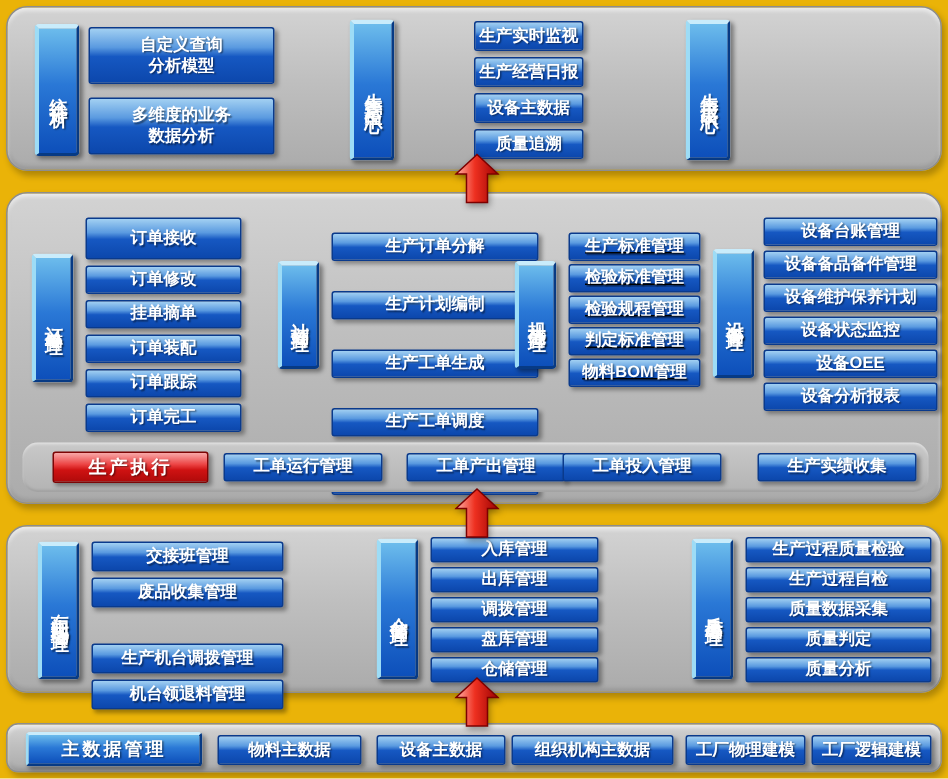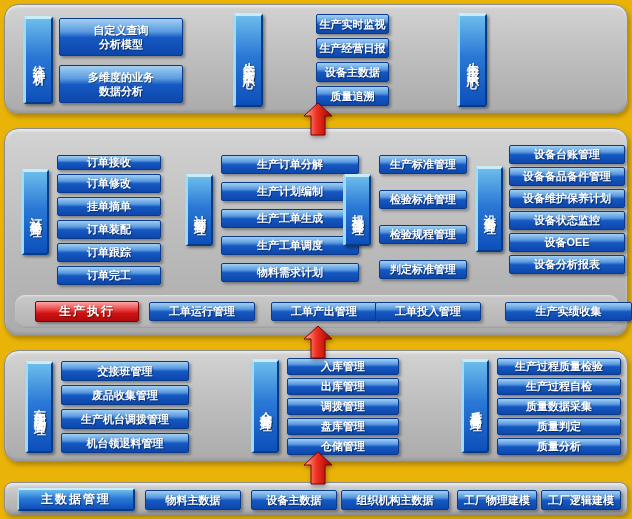--- a/index.html
+++ b/index.html
@@ -89,71 +89,71 @@
       <div class="bar" style="height:20px;">质量追溯</div>
     </div>
 
     <div class="vlabel" style="left:452px;top:8px;width:30px;height:94px;">生产报表中心</div>
   </div>
 
   <div class="panel" style="left:4px;top:128px;width:624px;height:208px;">
 
     <div class="vlabel" style="left:16px;top:40px;width:28px;height:86px;">订单管理</div>
     <div class="col" style="left:52px;top:16px;width:104px;gap:4px;">
-      <div class="bar" style="height:15px;margin-top:10px;">订单接收</div>
+      <div class="bar" style="height:28px;">订单接收</div>
       <div class="bar" style="height:19px;">订单修改</div>
       <div class="bar" style="height:19px;">挂单摘单</div>
       <div class="bar" style="height:19px;">订单装配</div>
       <div class="bar" style="height:19px;">订单跟踪</div>
       <div class="bar" style="height:19px;">订单完工</div>
     </div>
 
     <div class="vlabel" style="left:180px;top:45px;width:28px;height:72px;">计划管理</div>
-    <div class="col" style="left:216px;top:26px;width:138px;gap:8px;">
+    <div class="col" style="left:216px;top:26px;width:138px;gap:20px;">
       <div class="bar" style="height:19px;">生产订单分解</div>
       <div class="bar" style="height:19px;">生产计划编制</div>
       <div class="bar" style="height:19px;">生产工单生成</div>
       <div class="bar" style="height:19px;">生产工单调度</div>
       <div class="bar" style="height:19px;">物料需求计划</div>
     </div>
 
     <div class="vlabel" style="left:338px;top:45px;width:28px;height:72px;">规范管理</div>
-    <div class="col" style="left:374px;top:26px;width:88px;gap:16px;">
+    <div class="col" style="left:374px;top:26px;width:88px;gap:2px;text-decoration:underline;">
       <div class="bar" style="height:19px;">生产标准管理</div>
       <div class="bar" style="height:19px;">检验标准管理</div>
       <div class="bar" style="height:19px;">检验规程管理</div>
       <div class="bar" style="height:19px;">判定标准管理</div>
       <div class="bar" style="height:19px;">物料BOM管理</div>
     </div>
 
     <div class="vlabel" style="left:470px;top:37px;width:28px;height:86px;">设备管理</div>
     <div class="col" style="left:504px;top:16px;width:116px;gap:3px;">
       <div class="bar" style="height:19px;">设备台账管理</div>
       <div class="bar" style="height:19px;">设备备品备件管理</div>
       <div class="bar" style="height:19px;">设备维护保养计划</div>
       <div class="bar" style="height:19px;">设备状态监控</div>
-      <div class="bar" style="height:19px;">设备OEE</div>
+      <div class="bar" style="height:19px;text-decoration:underline;">设备OEE</div>
       <div class="bar" style="height:19px;">设备分析报表</div>
     </div>
 
     <div class="exec-band" style="left:10px;top:166px;width:604px;height:33px;"></div>
     <div class="bar abs exec-label" style="left:30px;top:172px;width:104px;height:21px;">生产执行</div>
     <div class="bar abs" style="left:144px;top:173px;width:106px;height:19px;">工单运行管理</div>
     <div class="bar abs" style="left:266px;top:173px;width:106px;height:19px;">工单产出管理</div>
     <div class="bar abs" style="left:370px;top:173px;width:106px;height:19px;">工单投入管理</div>
-    <div class="bar abs" style="left:500px;top:173px;width:127px;height:19px;">生产实绩收集</div>
+    <div class="bar abs" style="left:500px;top:173px;width:106px;height:19px;">生产实绩收集</div>
   </div>
 
   <div class="panel" style="left:4px;top:350px;width:624px;height:112px;">
 
     <div class="vlabel" style="left:20px;top:10px;width:28px;height:92px;">车间现场管理</div>
     <div class="col" style="left:56px;top:10px;width:128px;gap:4px;">
       <div class="bar" style="height:20px;">交接班管理</div>
       <div class="bar" style="height:20px;">废品收集管理</div>
-      <div class="bar" style="height:20px;">生产机台调拨管理</div>
+      <div class="bar" style="height:20px;margin-top:20px;">生产机台调拨管理</div>
       <div class="bar" style="height:20px;">机台领退料管理</div>
     </div>
 
     <div class="vlabel" style="left:246px;top:8px;width:28px;height:94px;">仓储管理</div>
     <div class="col" style="left:282px;top:7px;width:112px;gap:3px;">
       <div class="bar" style="height:17px;">入库管理</div>
       <div class="bar" style="height:17px;">出库管理</div>
       <div class="bar" style="height:17px;">调拨管理</div>
       <div class="bar" style="height:17px;">盘库管理</div>
       <div class="bar" style="height:17px;">仓储管理</div>

